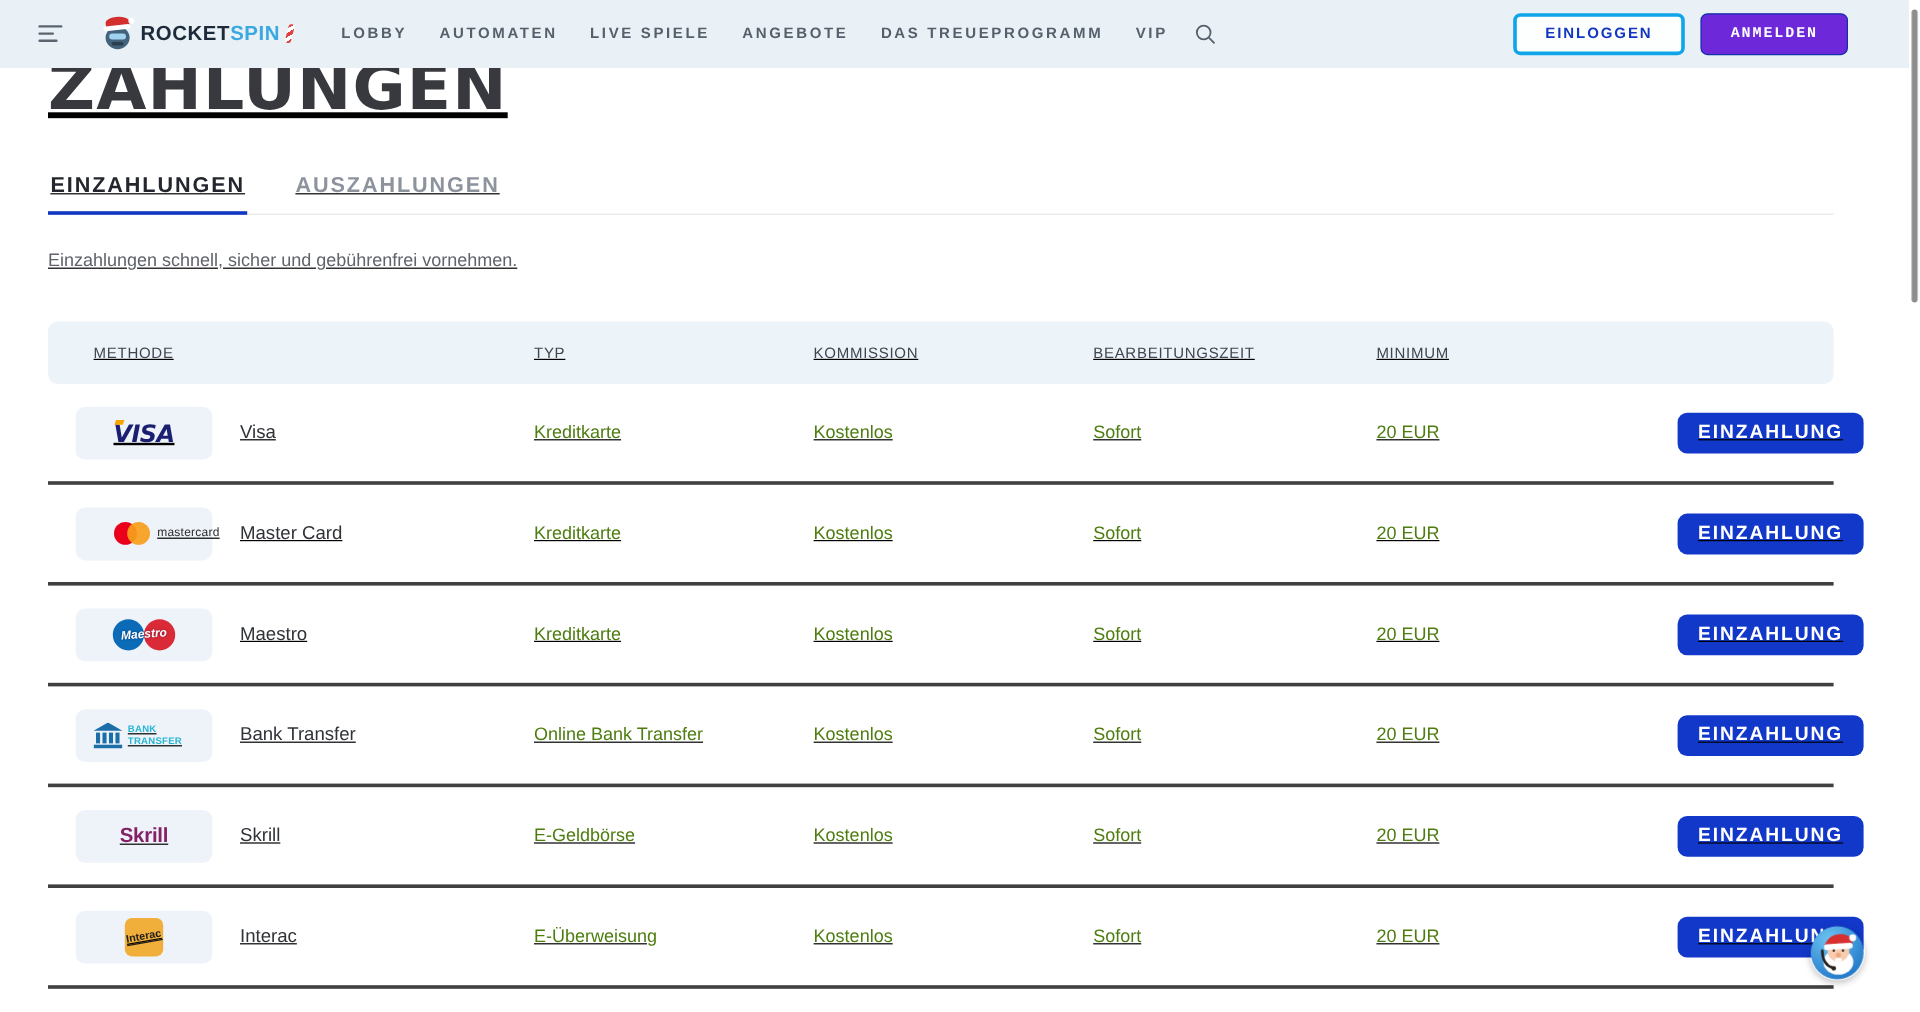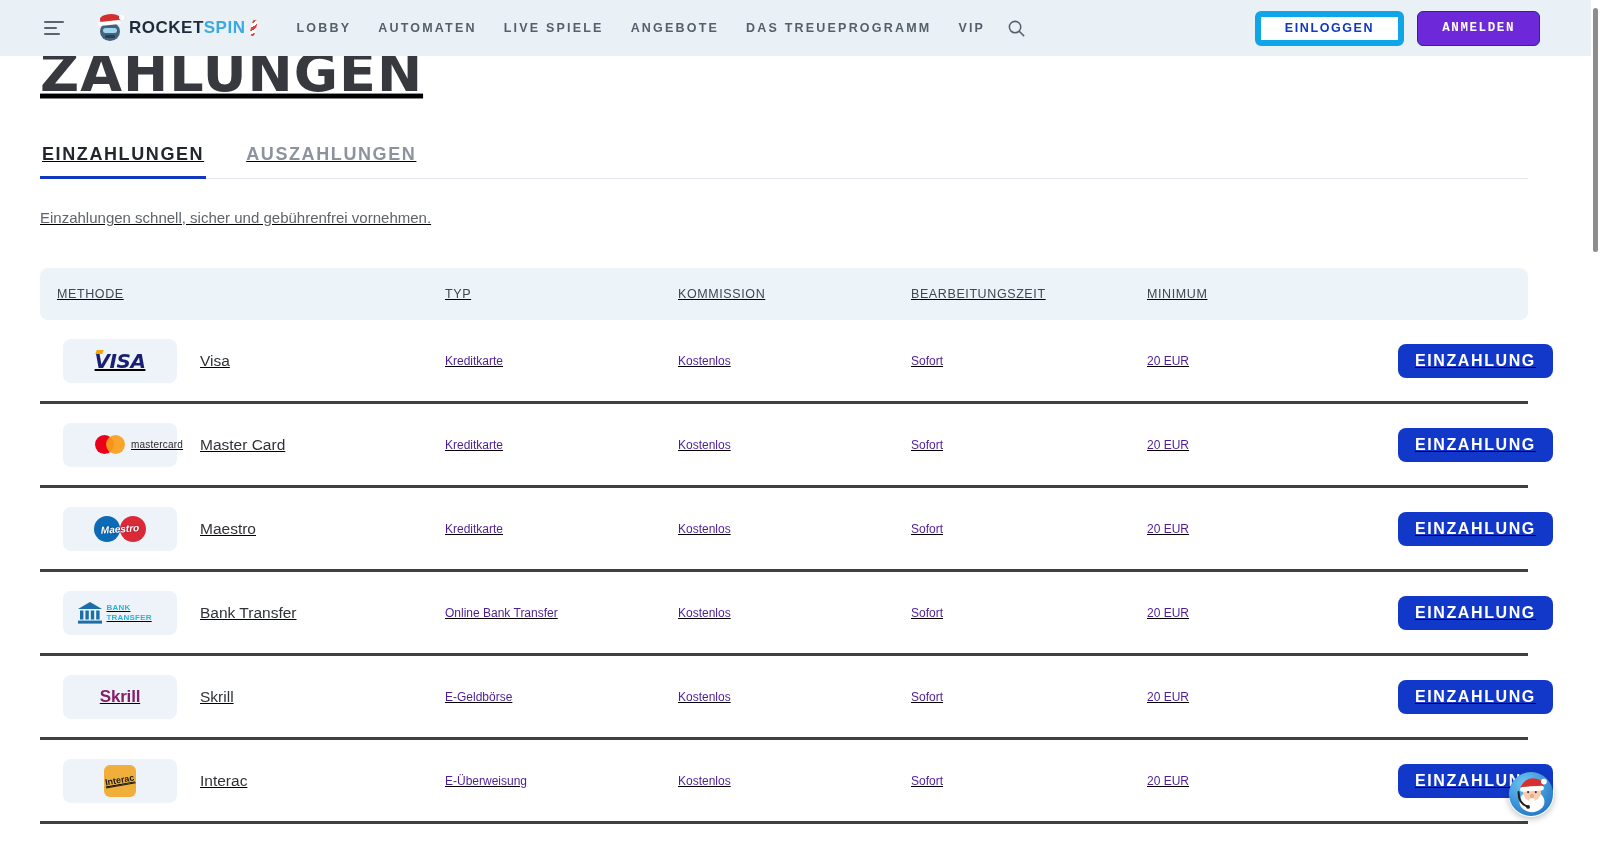--- a/index.html
+++ b/index.html
@@ -3,21 +3,21 @@
 <meta charset="utf-8">
 <style>
   * { margin:0; padding:0; box-sizing:border-box; }
   html,body { width:1600px; height:843px; overflow:hidden; background:#fff;
               font-family:"Liberation Sans", sans-serif; }
 
   
   .header {
     position:fixed; top:0; left:0; width:1600px; height:56px;
     background:#e9f0f6; display:flex; align-items:center;
-    padding:0 60px 0 44px; z-index:50;
+    padding:0 60px 0 32px; z-index:50;
   }
   .burger { width:22px; display:flex; flex-direction:column; gap:4px; cursor:pointer; margin-right:32px; }
   .burger i { display:block; height:2px; background:#5b6570; border-radius:1px; }
   .burger i:nth-child(1){ width:20px; }
   .burger i:nth-child(2){ width:13px; }
   .burger i:nth-child(3){ width:16px; }
 
   .logo { display:flex; align-items:center; gap:5px; cursor:pointer; }
   .logo-mark { position:relative; width:26px; height:30px; }
   .logo-head { position:absolute; left:2px; top:9px; width:20px; height:19px; border-radius:50%;
@@ -38,21 +38,21 @@
   .candy { width:5px; height:16px; border-radius:3px; margin-left:1px; transform:rotate(14deg);
            background:repeating-linear-gradient(-45deg,#e04040 0 3px,#fff 3px 6px); }
 
   .nav { display:flex; align-items:center; gap:27px; margin-left:40px; }
   .nav a { font-size:12.5px; letter-spacing:2.2px; color:#56606b; text-decoration:none;
            font-weight:600; cursor:pointer; white-space:nowrap; }
   .search-btn { margin-left:22px; cursor:pointer; display:flex; align-items:center; }
 
   .header-actions { margin-left:auto; display:flex; gap:13px; }
   .btn-login {
-    background:#fdfefe; border:6px solid #0ea5e9; color:#1237c0; border-radius:6px;
+    background:#fdfefe; border:3px solid #0ea5e9; color:#1237c0; border-radius:6px;
     font-size:12.5px; font-weight:700; letter-spacing:1.6px; padding:0 24px; height:35px;
     cursor:pointer; font-family:"Liberation Sans", sans-serif;
   }
   .btn-signup {
     background:#6d28d9; border:1px solid #0f32ab; color:#fff; border-radius:6px;
     font-size:12.5px; font-weight:700; letter-spacing:1.6px; padding:0 24px; height:35px;
     cursor:pointer; font-family:Liberation Mono, monospace;
   }
 
   
@@ -75,27 +75,27 @@
   .tab.active:after { content:""; position:absolute; left:0; right:0; bottom:-1px; height:3px;
                       background:#1237c0; }
 
   .page-desc { margin-top:30px; font-size:15px; color:#5f646b; }
 
   
   .ptable { margin-top:42px; }
   .pgrid { display:grid; grid-template-columns:405px 233px 233px 236px 251px 1fr; align-items:center; }
   .phead { background:#edf4f9; border-radius:8px; height:52px;
            font-size:12.5px; letter-spacing:.6px; color:#40464e; font-weight:500; }
-  .phead .c0 { padding-left:17px; }
+  .phead .c0 { padding-left:38px; }
   .prow { height:84px; border-bottom:3px solid #404040; }
   .cell-method { display:flex; align-items:center; padding-left:23px; }
   .icon-card { width:114px; height:44px; background:#eef3f9; border-radius:8px;
                display:flex; align-items:center; justify-content:center; flex-shrink:0; }
   .method-name { margin-left:23px; font-size:15.5px; color:#2f3338; }
-  .cell-text { font-size:12px; color:#4c1d95; }
+  .cell-text { font-size:15px; color:#4d7c0f; }
   .cell-action { display:flex; justify-content:flex-end; padding-right:16px; }
   .btn-deposit {
     background:#1238c9; color:#fff; border:none; border-radius:8px; height:34px;
     padding:0 17px; font-size:16px; font-weight:700; letter-spacing:1.6px; cursor:pointer;
     font-family:"Liberation Sans", sans-serif;
   }
 
   
   .visa-text { font-size:20px; font-weight:800; font-style:italic; color:#1a1f71;
                letter-spacing:-.5px; position:relative;

